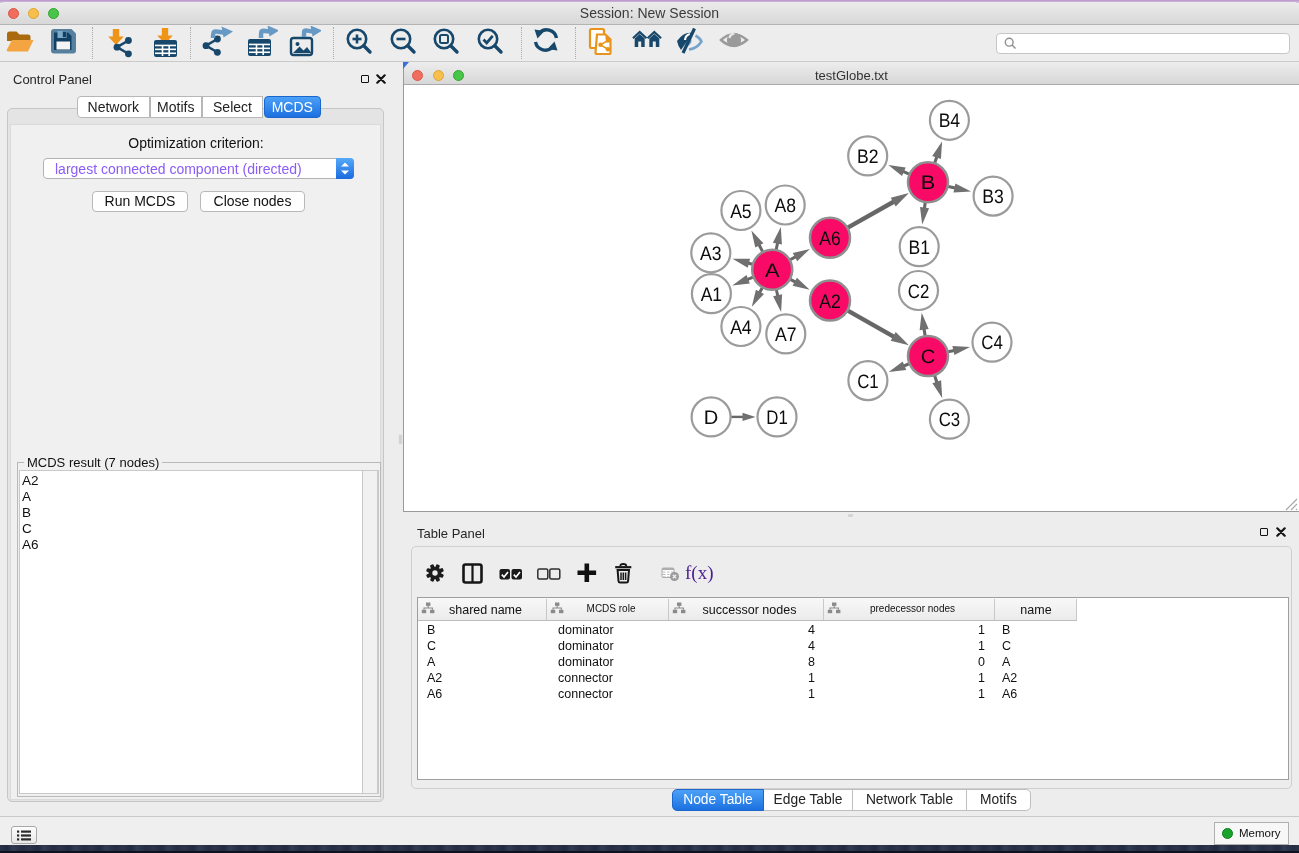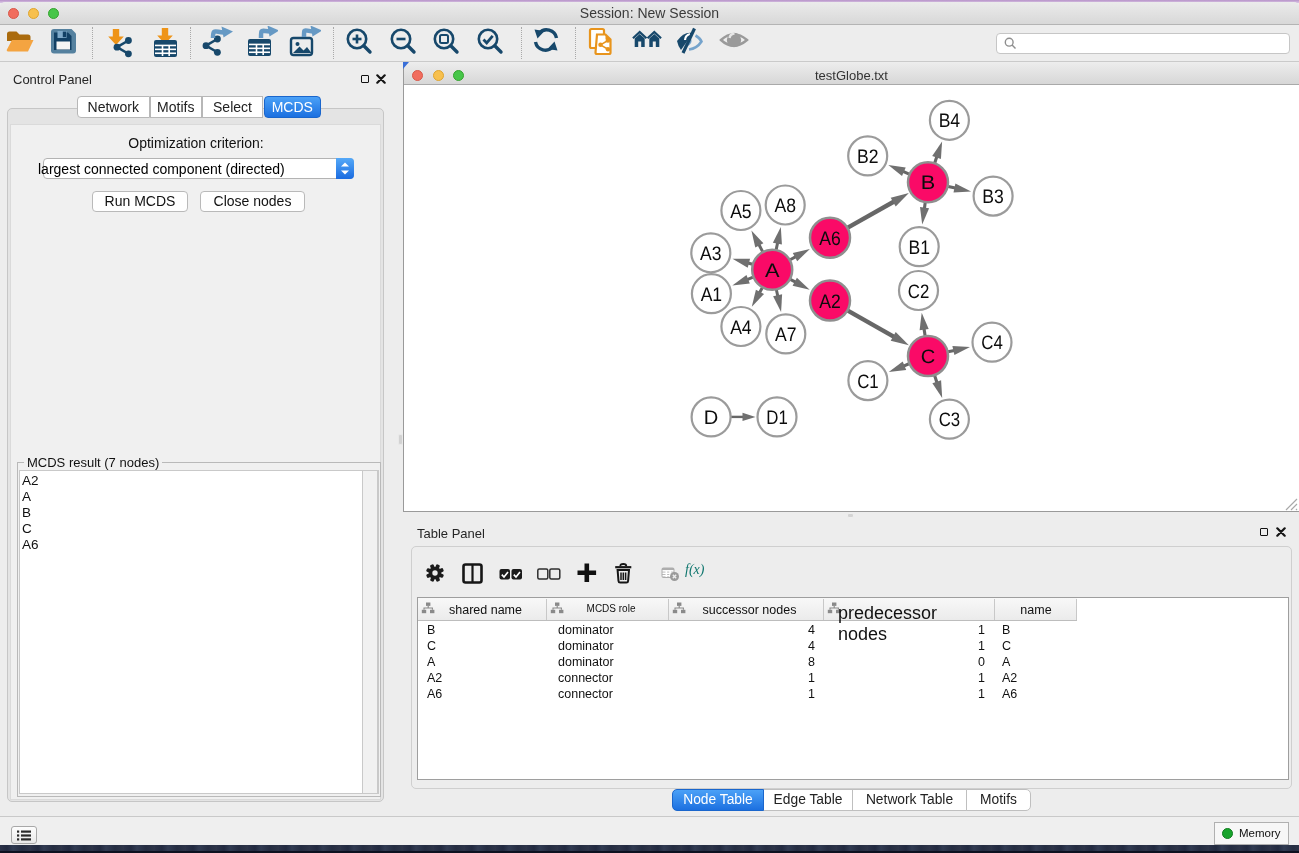--- a/index.html
+++ b/index.html
@@ -137,21 +137,21 @@
     <path d="M1.3,1.3 L8.7,8.7 M8.7,1.3 L1.3,8.7" stroke="#151515" stroke-width="2.2" stroke-linecap="round"></path>
   </svg>
 <div class="abs" style="left:7px;top:108px;width:377px;height:694px;background:#e4e4e4;border:1px solid #c6c6c6;border-radius:5px"></div>
 <div class="abs" style="left:10px;top:124px;width:371px;height:676px;background:#f0f0f0;border:1px solid #dadada"></div>
 <div class="abs" style="left:78px;top:96px;width:72.5px;height:22px;background:#fff;border:1px solid #b7b7b7;border-radius:4px 0 0 4px;margin-left:-1px;color:#222;text-align:center;font-size:14px;line-height:20px;z-index:2">Network</div>
 <div class="abs" style="left:150.5px;top:96px;width:52.5px;height:22px;background:#fff;border:1px solid #b7b7b7;margin-left:-1px;color:#222;text-align:center;font-size:14px;line-height:20px;z-index:2">Motifs</div>
 <div class="abs" style="left:203px;top:96px;width:61px;height:22px;background:#fff;border:1px solid #b7b7b7;margin-left:-1px;color:#222;text-align:center;font-size:14px;line-height:20px;z-index:2">Select</div>
 <div class="abs" style="left:264px;top:96px;width:56.5px;height:22px;background:linear-gradient(#4ba1f7,#1c70e0);border:1px solid #1a66cc;border-radius:4px;color:#fff;text-align:center;font-size:14px;line-height:20px;z-index:3">MCDS</div>
 <div class="abs" style="left:10px;top:135px;width:372px;text-align:center;font-size:14px;color:#111">Optimization criterion:</div>
 <div class="abs" style="left:43px;top:158px;width:311px;height:21px;background:#fff;border:1px solid #b3b3b3;border-radius:4px"></div>
-<div class="abs" style="left:38px;top:161px;font-size:14px;color:#000000">largest connected component (directed)</div>
+<div class="abs" style="left:55px;top:161px;font-size:14px;color:#8b5cf6">largest connected component (directed)</div>
 <div class="abs" style="left:336px;top:158px;width:18px;height:21px;background:linear-gradient(#55a9f8,#1a6be0);border-radius:0 4px 4px 0"></div>
 <svg class="abs" width="12" height="15" style="left:339px;top:161px" viewBox="0 0 12 15">
     <path d="M2,5.5 L6,1.5 L10,5.5 z M2,9.5 L6,13.5 L10,9.5 z" fill="#fff"></path>
   </svg>
 <div class="abs" style="left:92px;top:191px;width:96px;height:21px;background:#fefefe;border:1px solid #b9b9b9;border-radius:4px;text-align:center;font-size:14px;line-height:19px;color:#111">Run MCDS</div>
 <div class="abs" style="left:200px;top:191px;width:105px;height:21px;background:#fefefe;border:1px solid #b9b9b9;border-radius:4px;text-align:center;font-size:14px;line-height:19px;color:#111">Close nodes</div>
 <div class="abs" style="left:17px;top:462px;width:364px;height:335px;border:1px solid #b9b9b9"></div>
 <div class="abs" style="left:24px;top:455px;background:#f0f0f0;padding:0 3px;font-size:13px;color:#111">MCDS result (7 nodes)</div>
 <div class="abs" style="left:19px;top:470px;width:360px;height:324px;background:#fff;border:1px solid #c9c9c9"></div>
 <div class="abs" style="left:362px;top:471px;width:16px;height:322px;background:#f1f1f1;border-left:1px solid #c9c9c9;border-right:1px solid #c9c9c9"></div>
@@ -298,21 +298,21 @@
 <div style="position:absolute;left:661px;top:566px"><svg width="19" height="16" viewBox="0 0 19 16" style="">
       <rect x="0.5" y="1.5" width="13" height="10.5" rx="2" fill="#adadad"></rect>
       <line x1="1.5" y1="4.859999999999999" x2="12.5" y2="4.859999999999999" stroke="#fff" stroke-width="1.6"></line>
       <line x1="1.5" y1="7.275" x2="12.5" y2="7.275" stroke="#fff" stroke-width="1.6"></line>
       <line x1="1.5" y1="9.69" x2="12.5" y2="9.69" stroke="#fff" stroke-width="1.6"></line>
       <line x1="5.31" y1="4.859999999999999" x2="5.31" y2="11.0" stroke="#fff" stroke-width="1.6"></line>
       <line x1="9.08" y1="4.859999999999999" x2="9.08" y2="11.0" stroke="#fff" stroke-width="1.6"></line>
       <circle cx="13.5" cy="10.5" r="4.5" fill="#9a9a9a"></circle>
       <path d="M11.8,8.8 l3.4,3.4 M15.2,8.8 l-3.4,3.4" stroke="#ededed" stroke-width="1.4"></path>
     </svg></div>
-<div style="position:absolute;left:685px;top:562px;font-family:'Liberation Serif',serif;font-style:italic;font-size:14px;color:#0f766e">f(x)</div>
+<div style="position:absolute;left:685px;top:562px;font-family:'Liberation Serif',serif;font-size:19px;color:#4c1d95">f(x)</div>
 <div class="abs" style="left:417px;top:597px;width:872px;height:183px;background:#fff;border:1px solid #9e9e9e"></div>
 <div class="abs" style="left:418px;top:598px;width:659px;height:23px;background:linear-gradient(#f8f8f8,#ebebeb);border-bottom:1px solid #bdbdbd"></div>
 <div class="abs" style="left:546px;top:599px;width:1px;height:21px;background:#c8c8c8"></div>
 <svg width="14" height="12" style="position:absolute;left:421px;top:602px" viewBox="0 0 14 12">
     <rect x="5" y="0.5" width="4.4" height="3.4" fill="#8a8a8a"></rect>
     <rect x="0.8" y="7.8" width="4.4" height="3.4" fill="#8a8a8a"></rect>
     <rect x="9" y="7.8" width="4.4" height="3.4" fill="#8a8a8a"></rect>
     <path d="M7.2,4 v2 M3,7.8 v-1.8 h8.4 v1.8" fill="none" stroke="#8a8a8a" stroke-width="1.1"></path>
   </svg>
 <div class="abs" style="left:432px;top:603px;width:107px;text-align:center;font-size:12.5px;color:#111">shared name</div>
@@ -332,21 +332,21 @@
     <path d="M7.2,4 v2 M3,7.8 v-1.8 h8.4 v1.8" fill="none" stroke="#8a8a8a" stroke-width="1.1"></path>
   </svg>
 <div class="abs" style="left:683px;top:603px;width:133px;text-align:center;font-size:12.5px;color:#111">successor nodes</div>
 <div class="abs" style="left:994px;top:599px;width:1px;height:21px;background:#c8c8c8"></div>
 <svg width="14" height="12" style="position:absolute;left:827px;top:602px" viewBox="0 0 14 12">
     <rect x="5" y="0.5" width="4.4" height="3.4" fill="#8a8a8a"></rect>
     <rect x="0.8" y="7.8" width="4.4" height="3.4" fill="#8a8a8a"></rect>
     <rect x="9" y="7.8" width="4.4" height="3.4" fill="#8a8a8a"></rect>
     <path d="M7.2,4 v2 M3,7.8 v-1.8 h8.4 v1.8" fill="none" stroke="#8a8a8a" stroke-width="1.1"></path>
   </svg>
-<div class="abs" style="left:838px;top:603px;width:149px;text-align:left;font-size:18px;color:#111">predecessor nodes</div>
+<div class="abs" style="left:838px;top:603px;width:149px;text-align:center;font-size:10px;color:#111">predecessor nodes</div>
 <div class="abs" style="left:1076px;top:599px;width:1px;height:21px;background:#c8c8c8"></div>
 <div class="abs" style="left:995px;top:603px;width:82px;text-align:center;font-size:12.5px;color:#111">name</div>
 <div class="abs" style="left:427px;top:623px;font-size:12.5px;color:#111">B</div>
 <div class="abs" style="left:558px;top:623px;font-size:12.5px;color:#111">dominator</div>
 <div class="abs" style="left:700px;top:623px;width:115px;text-align:right;font-size:12.5px;color:#111">4</div>
 <div class="abs" style="left:870px;top:623px;width:115px;text-align:right;font-size:12.5px;color:#111">1</div>
 <div class="abs" style="left:1002px;top:623px;font-size:12.5px;color:#111">B</div>
 <div class="abs" style="left:427px;top:639px;font-size:12.5px;color:#111">C</div>
 <div class="abs" style="left:558px;top:639px;font-size:12.5px;color:#111">dominator</div>
 <div class="abs" style="left:700px;top:639px;width:115px;text-align:right;font-size:12.5px;color:#111">4</div>

